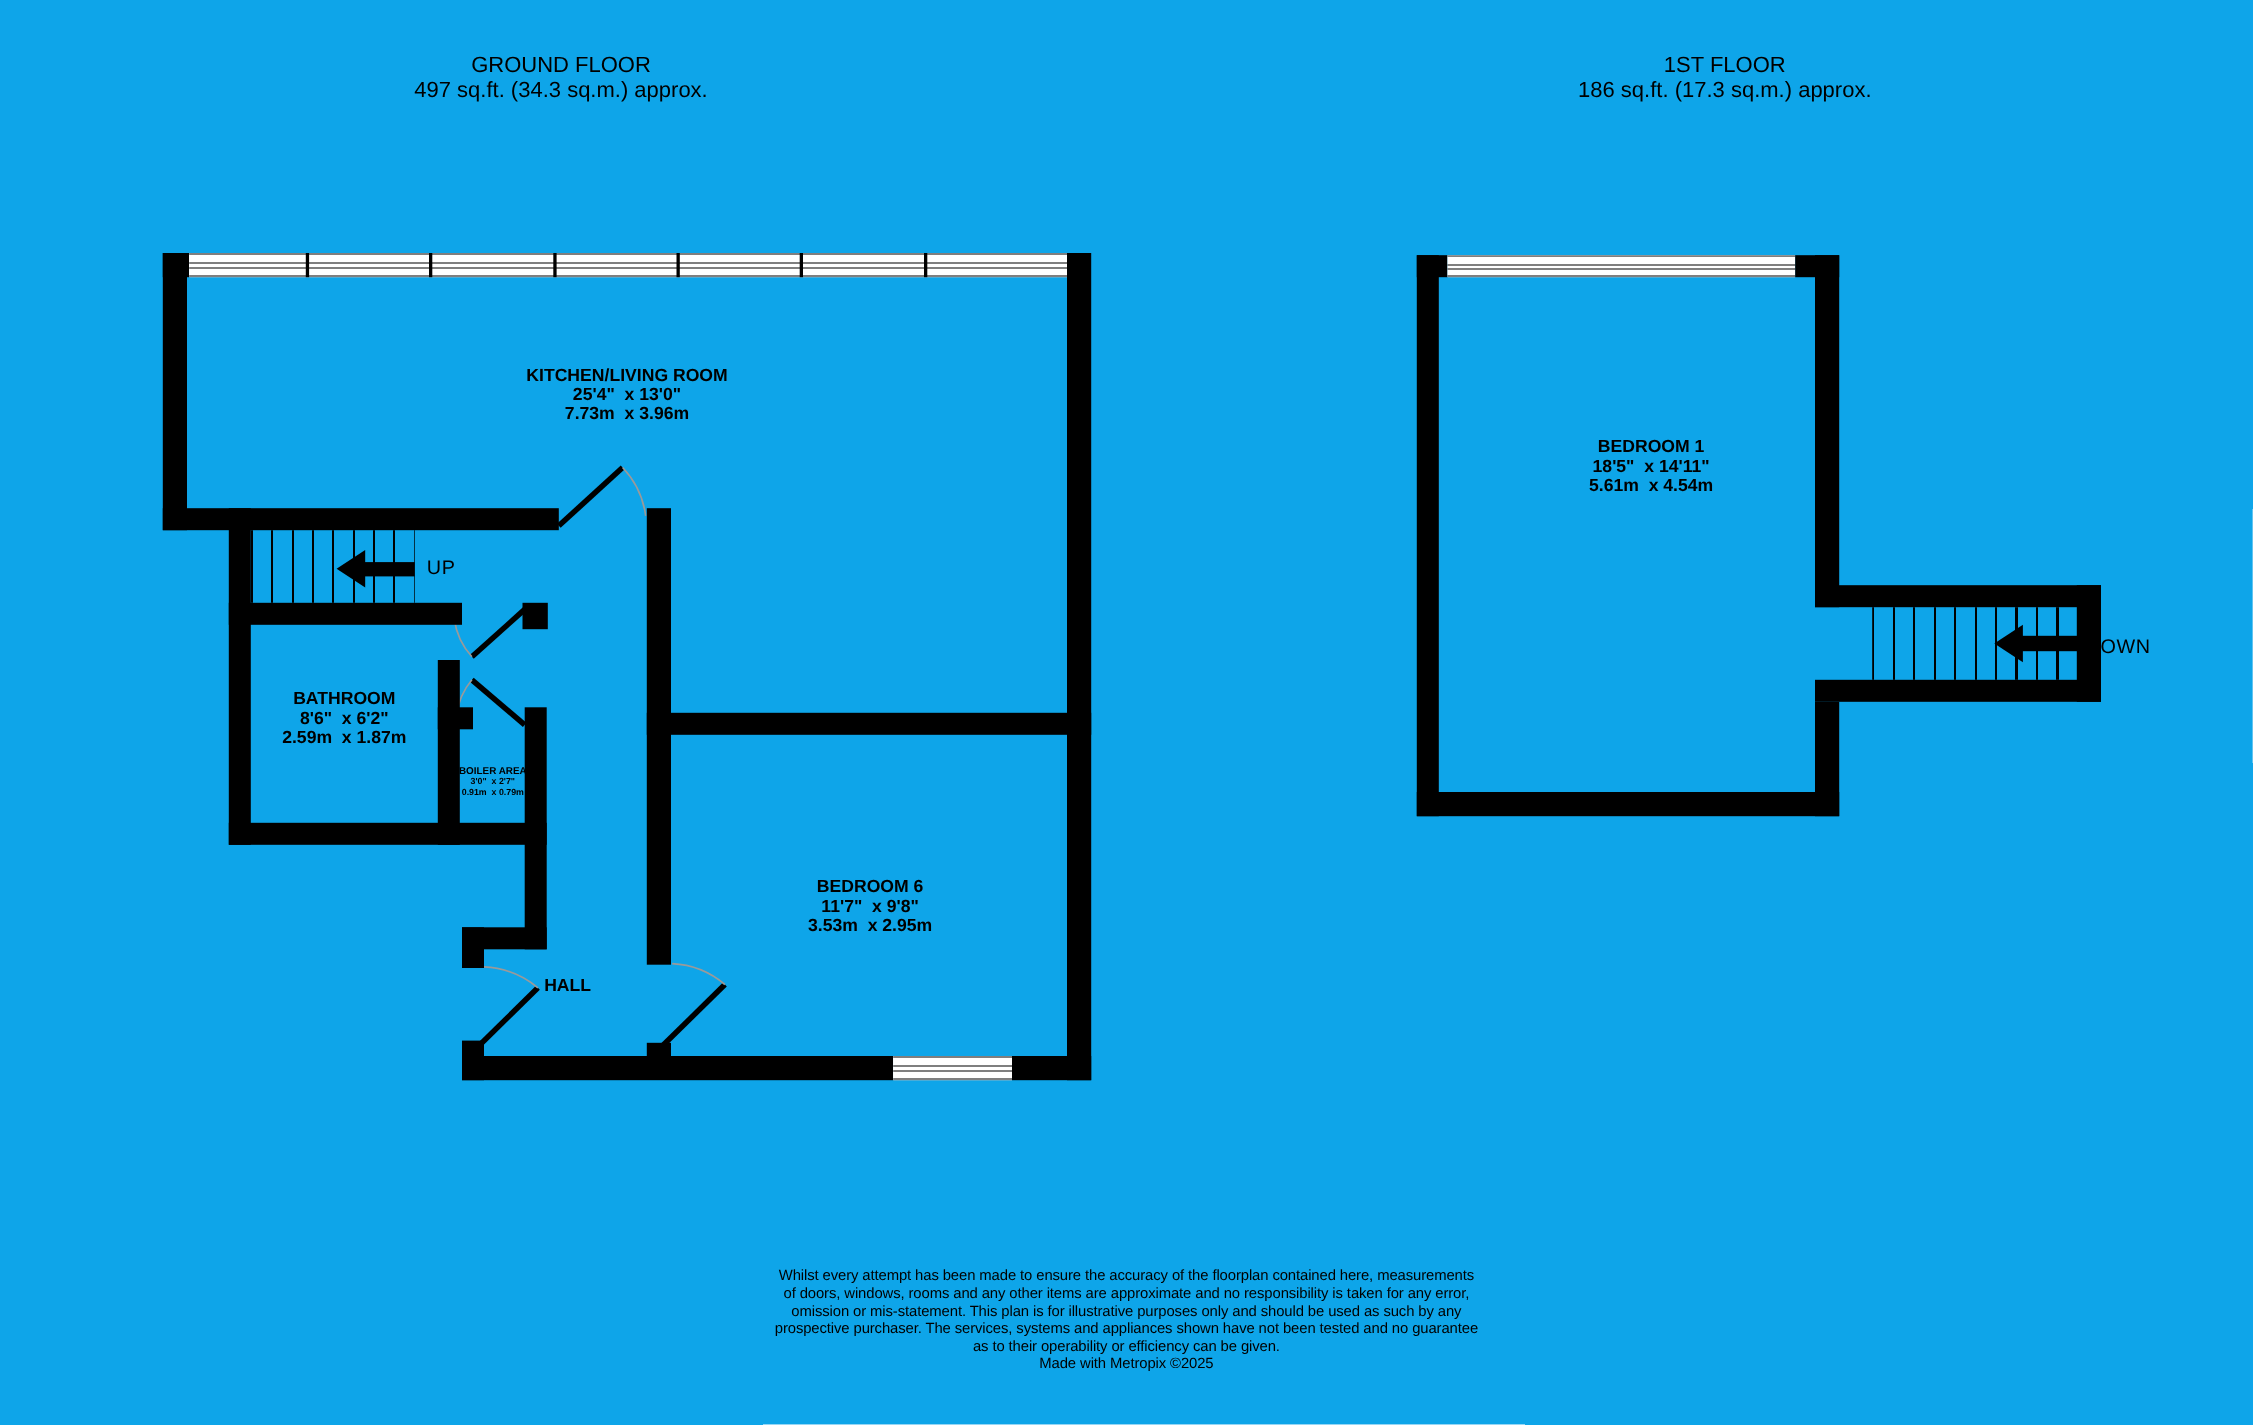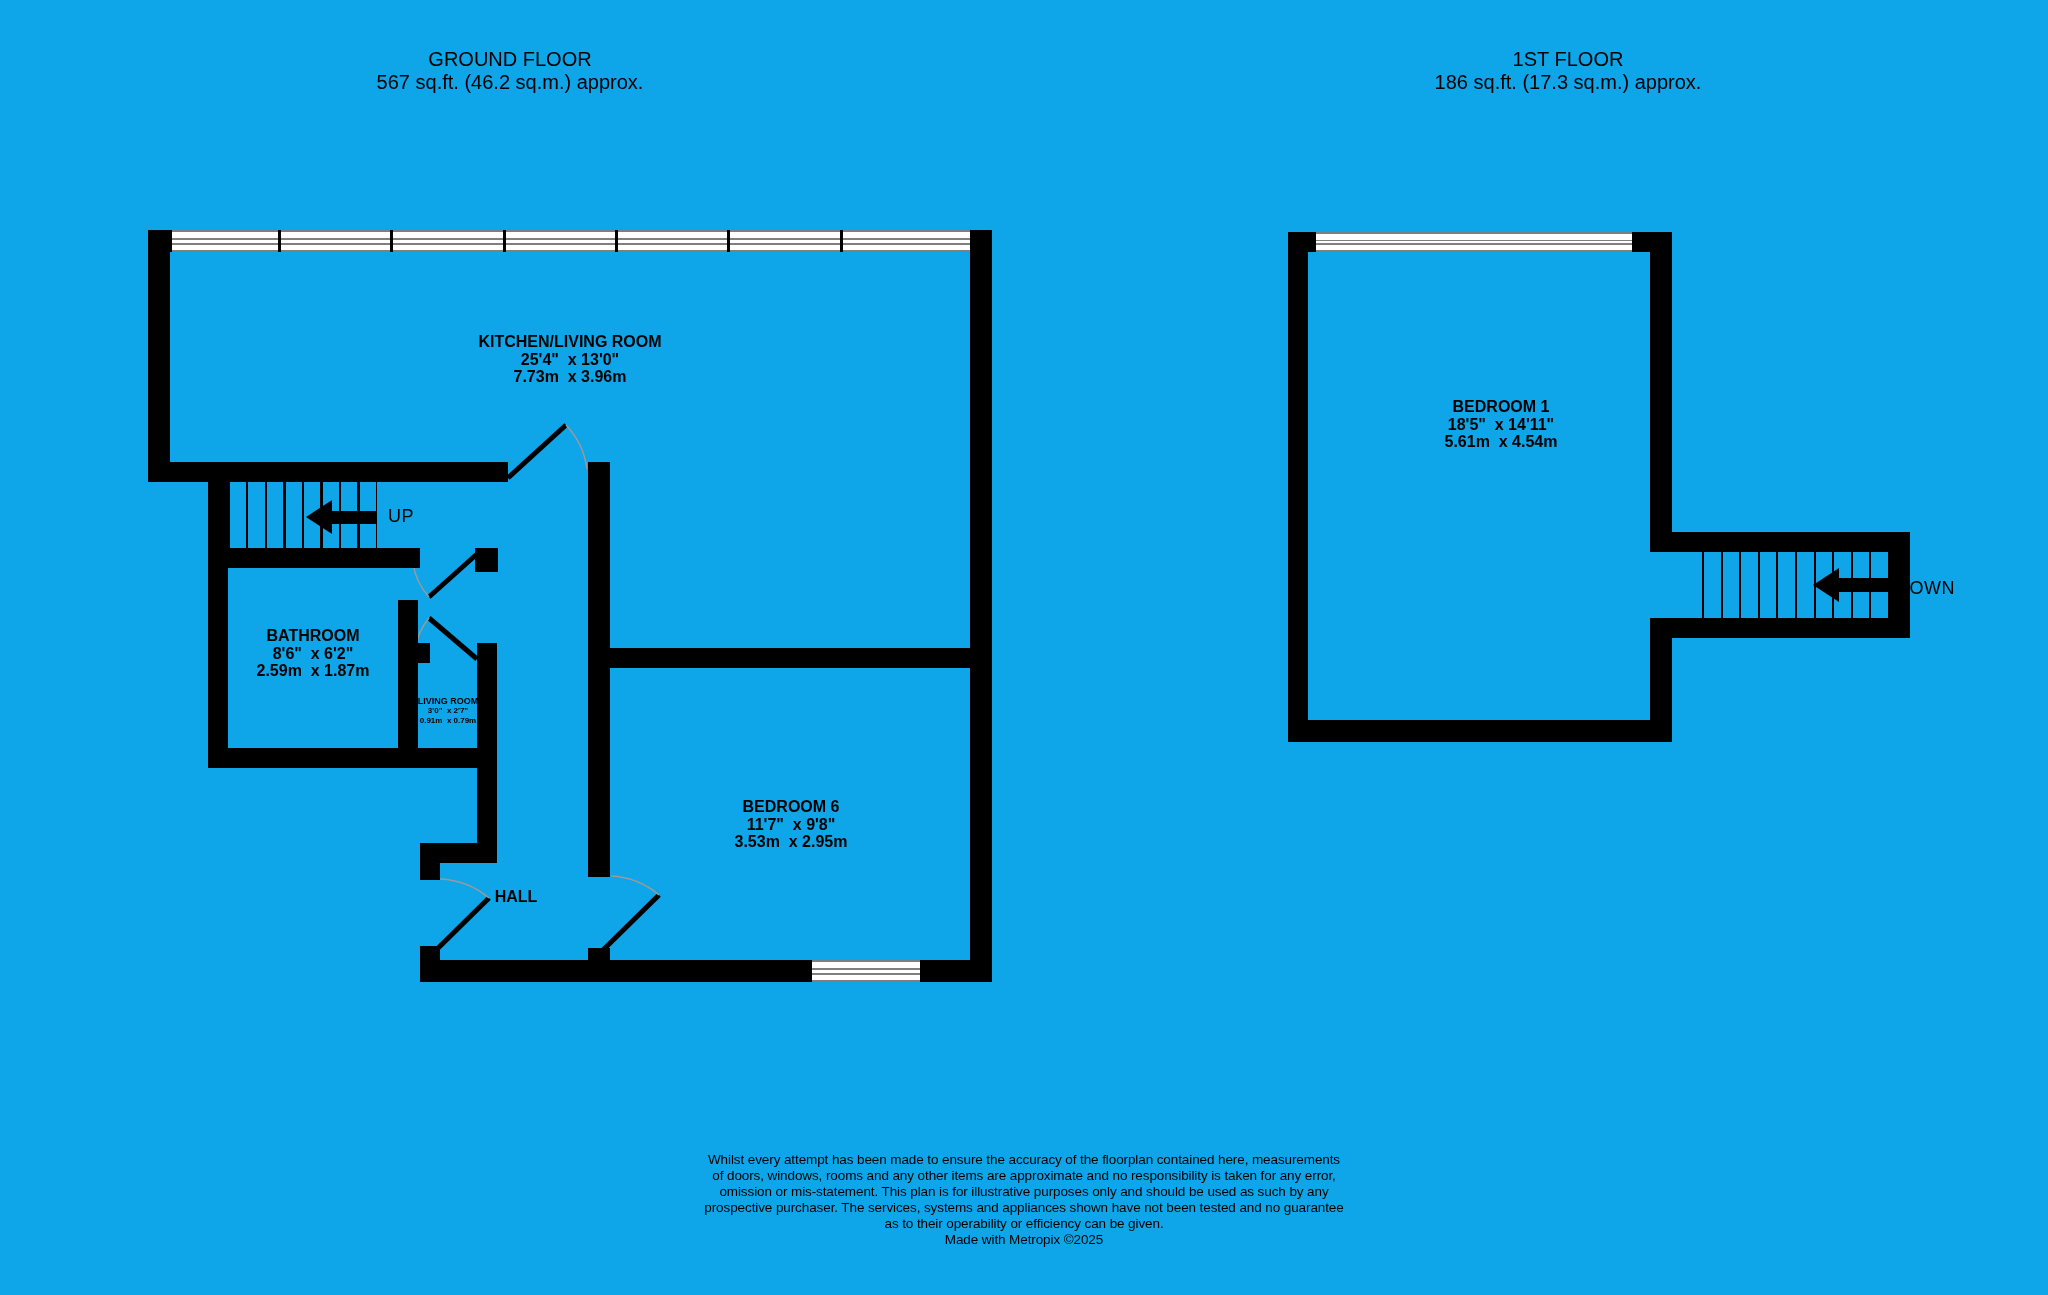--- a/index.html
+++ b/index.html
@@ -27,21 +27,21 @@
      font-size:13.5px;line-height:15.9px;letter-spacing:-0.1px;z-index:3;}
   svg.overlay{position:absolute;left:0;top:0;z-index:1;pointer-events:none;}
 </style>
 </head>
 <body>
 
 <div id="page">
 
   <div class="floor-title" style="left:300px;top:48px;">
     <div>GROUND FLOOR</div>
-    <div>567 sq.ft. (46.2 sq.m.) approx.</div>
+    <div>497 sq.ft. (34.3 sq.m.) approx.</div>
   </div>
   <div class="floor-title" style="left:1358px;top:48px;">
     <div>1ST FLOOR</div>
     <div>186 sq.ft. (17.3 sq.m.) approx.</div>
   </div>
 
   <svg class="overlay" width="2048" height="1295" viewBox="0 0 2048 1295">
 
     <path d="M508,478 L566,425" stroke="#000" stroke-width="5" fill="none"></path>
     <path d="M566,425 A79,79 0 0 1 587,469" stroke="#9a9a9a" stroke-width="1.5" fill="none"></path>
@@ -100,21 +100,21 @@
       <div>KITCHEN/LIVING ROOM</div>
       <div class="dim-line">25'4"&nbsp; x 13'0"</div>
       <div class="dim-line">7.73m&nbsp; x 3.96m</div>
     </div>
     <div class="room-label" style="left:313px;top:627px;">
       <div>BATHROOM</div>
       <div class="dim-line">8'6"&nbsp; x 6'2"</div>
       <div class="dim-line">2.59m&nbsp; x 1.87m</div>
     </div>
     <div class="room-label small" style="left:448px;top:696px;">
-      <div>LIVING ROOM</div>
+      <div>BOILER AREA</div>
       <div class="dim-line">3'0"&nbsp; x 2'7"</div>
       <div class="dim-line">0.91m&nbsp; x 0.79m</div>
     </div>
     <div class="room-label" style="left:791px;top:798px;">
       <div>BEDROOM 6</div>
       <div class="dim-line">11'7"&nbsp; x 9'8"</div>
       <div class="dim-line">3.53m&nbsp; x 2.95m</div>
     </div>
     <div class="room-label" style="left:516px;top:888px;">
       <div>HALL</div>

